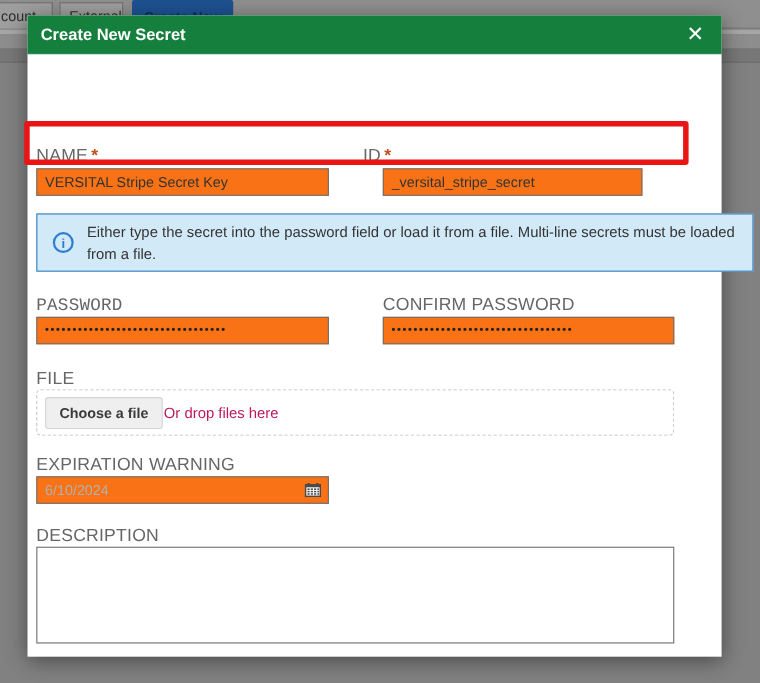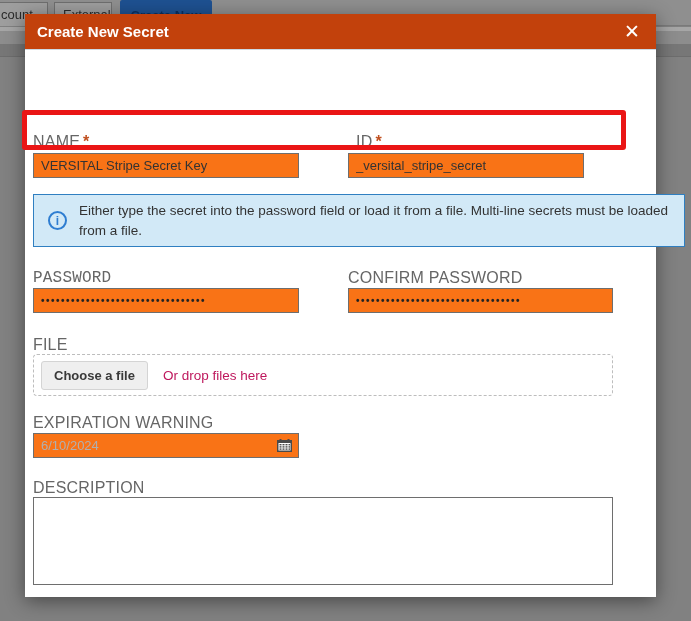--- a/index.html
+++ b/index.html
@@ -30,21 +30,21 @@
     background: #1e5191; border-radius: 2px; color: #0b2f5f;
     font-size: 13px; font-weight: bold; display: flex; align-items: center; justify-content: center;
   }
 
   
   .modal {
     position: absolute; left: 25px; top: 14px; width: 631px; height: 583px;
     background: #ffffff; box-shadow: 0 4px 18px rgba(0,0,0,0.45);
   }
   .modal-header {
-    height: 36px; background: #c2410c; display: flex; align-items: center;
+    height: 36px; background: #15803d; display: flex; align-items: center;
     padding: 0 12px; border-bottom: 1px solid #cdd9e4;
   }
   .modal-title { color: #ffffff; font-size: 15px; font-weight: bold; flex: 1; }
   .modal-close {
     color: #ffffff; font-size: 19px; line-height: 1; cursor: pointer;
     padding: 2px 4px; font-weight: normal;
   }
 
   
   .tabbar { position: relative; height: 42px; }
@@ -82,21 +82,21 @@
     flex: 0 0 auto; width: 19px; height: 19px; border: 2px solid #2e7dd1; border-radius: 50%;
     color: #2e7dd1; font-size: 12px; font-weight: bold; font-style: normal;
     display: flex; align-items: center; justify-content: center;
   }
   .info-icon::after { content: "i"; }
   .info-text { font-size: 13.5px; color: #333; line-height: 1.45; }
 
   .dropzone {
     position: absolute; left: 8px; top: 304px; width: 580px; height: 42px;
     border: 1px dashed #bdbdbd; border-radius: 4px;
-    display: flex; align-items: center; padding: 0 7px; gap: 15px;
+    display: flex; align-items: center; padding: 0 7px; gap: 1px;
   }
   .choose-file-btn {
     background: #efefef; border: 1px solid #d4d4d4; border-radius: 3px;
     font-family: "Liberation Sans", sans-serif;
     font-size: 13px; font-weight: bold; color: #3a3a3a; padding: 6px 12px; cursor: pointer;
   }
   .drop-hint { font-size: 13.5px; color: #be185d; }
 
   .date-wrap { position: absolute; left: 8px; top: 383px; width: 266px; }
   .date-input { left: 0; top: 0; width: 266px; }
@@ -132,21 +132,21 @@
     <div class="modal-title">Create New Secret</div>
     <div class="modal-close">✕</div>
   </div>
 
 
   <div class="form">
 
     <div class="field-label" style="left:8px; top:83px;">
       <span>NAME</span><span class="req">*</span>
     </div>
-    <div class="field-label" style="left:331px; top:83px;">
+    <div class="field-label" style="left:305px; top:83px;">
       <span>ID</span><span class="req">*</span>
     </div>
     <input class="txt-input" style="left: 8px; top: 103px; width: 266px;" type="text" value="VERSITAL Stripe Secret Key">
     <input class="txt-input" style="left: 323px; top: 103px; width: 236px;" type="text" value="_versital_stripe_secret">
 
     <div class="info-box">
       <i class="info-icon"></i>
       <div class="info-text">Either type the secret into the password field or load it from a file. Multi-line secrets must be loaded from a file.</div>
     </div>
 

